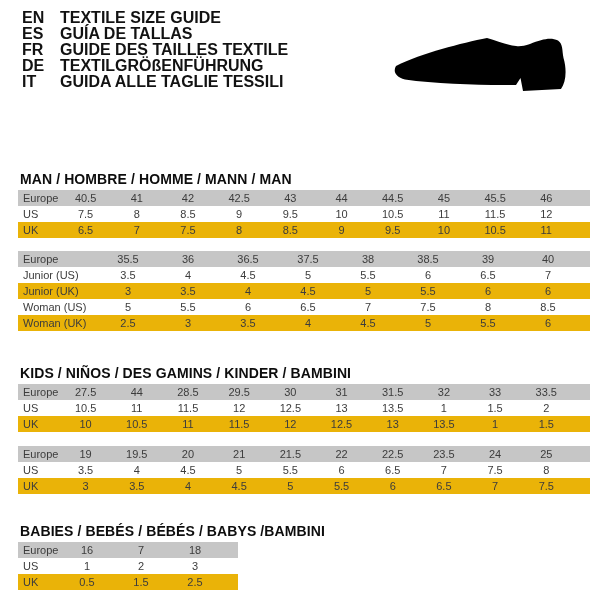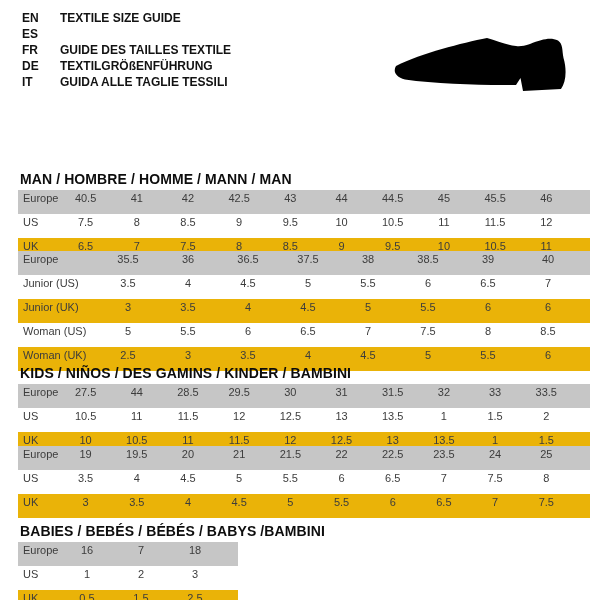--- a/index.html
+++ b/index.html
@@ -5,21 +5,21 @@
   html,body{margin:0;padding:0;}
   body{
     width:600px;height:600px;background:#ffffff;
     font-family:"Liberation Sans","DejaVu Sans",sans-serif;
     color:#3c3c3c;position:relative;overflow:hidden;
   }
   .page{position:absolute;inset:0;}
 
   
   .lang-block{position:absolute;left:22px;top:10px;}
-  .lang-row{display:flex;height:16px;line-height:16px;font-size:12px;font-weight:bold;color:#121212;}
+  .lang-row{display:flex;height:16px;line-height:16px;font-size:16px;font-weight:bold;color:#121212;}
   .lang-code{width:38px;flex:0 0 38px;}
   .lang-label{white-space:nowrap;}
 
   .category-title{
     position:absolute;left:20px;top:106px;
     font-size:13px;font-weight:bold;color:#0d0d0d;white-space:nowrap;letter-spacing:.1px;
   }
 
   .shoe{position:absolute;left:392px;top:34px;width:178px;height:66px;}
   .shoe svg{width:100%;height:100%;display:block;}
@@ -31,21 +31,21 @@
   .section-2{top:366px;}
   .section-3{top:446px;}
   .section-4{top:524px;}
 
   .table-title{
     font-size:14px;font-weight:bold;color:#0d0d0d;
     height:14px;line-height:14px;margin:0 0 4px 2px;white-space:nowrap;letter-spacing:.1px;
   }
 
   .size-table{display:block;}
-  .t-row{display:flex;height:24px;line-height:16px;font-size:11px;}
+  .t-row{display:flex;height:16px;line-height:16px;font-size:11px;}
   .t-row.hdr{background:#c6c6c6;}
   .t-row.alt{background:#eab308;}
   .row-label{padding-left:5px;white-space:nowrap;flex:0 0 auto;}
   .cell{text-align:center;flex:0 0 auto;}
 
   .cols10{width:572px;}
   .cols10 .row-label{width:37px;}  
   .cols10 .cell{width:51.2px;}
 
   .cols8{width:572px;}
@@ -61,20 +61,21 @@
 
 <div class="page">
 
   <div class="lang-block" id="lang-block">
       <div class="lang-row">
         <div class="lang-code">EN</div>
         <div class="lang-label">TEXTILE SIZE GUIDE</div>
       </div>
       <div class="lang-row">
         <div class="lang-code">ES</div>
+        <div class="lang-label">GUÍA DE TALLAS</div>
       </div>
       <div class="lang-row">
         <div class="lang-code">FR</div>
         <div class="lang-label">GUIDE DES TAILLES TEXTILE</div>
       </div>
       <div class="lang-row">
         <div class="lang-code">DE</div>
         <div class="lang-label">TEXTILGRÖßENFÜHRUNG</div>
       </div>
       <div class="lang-row">

